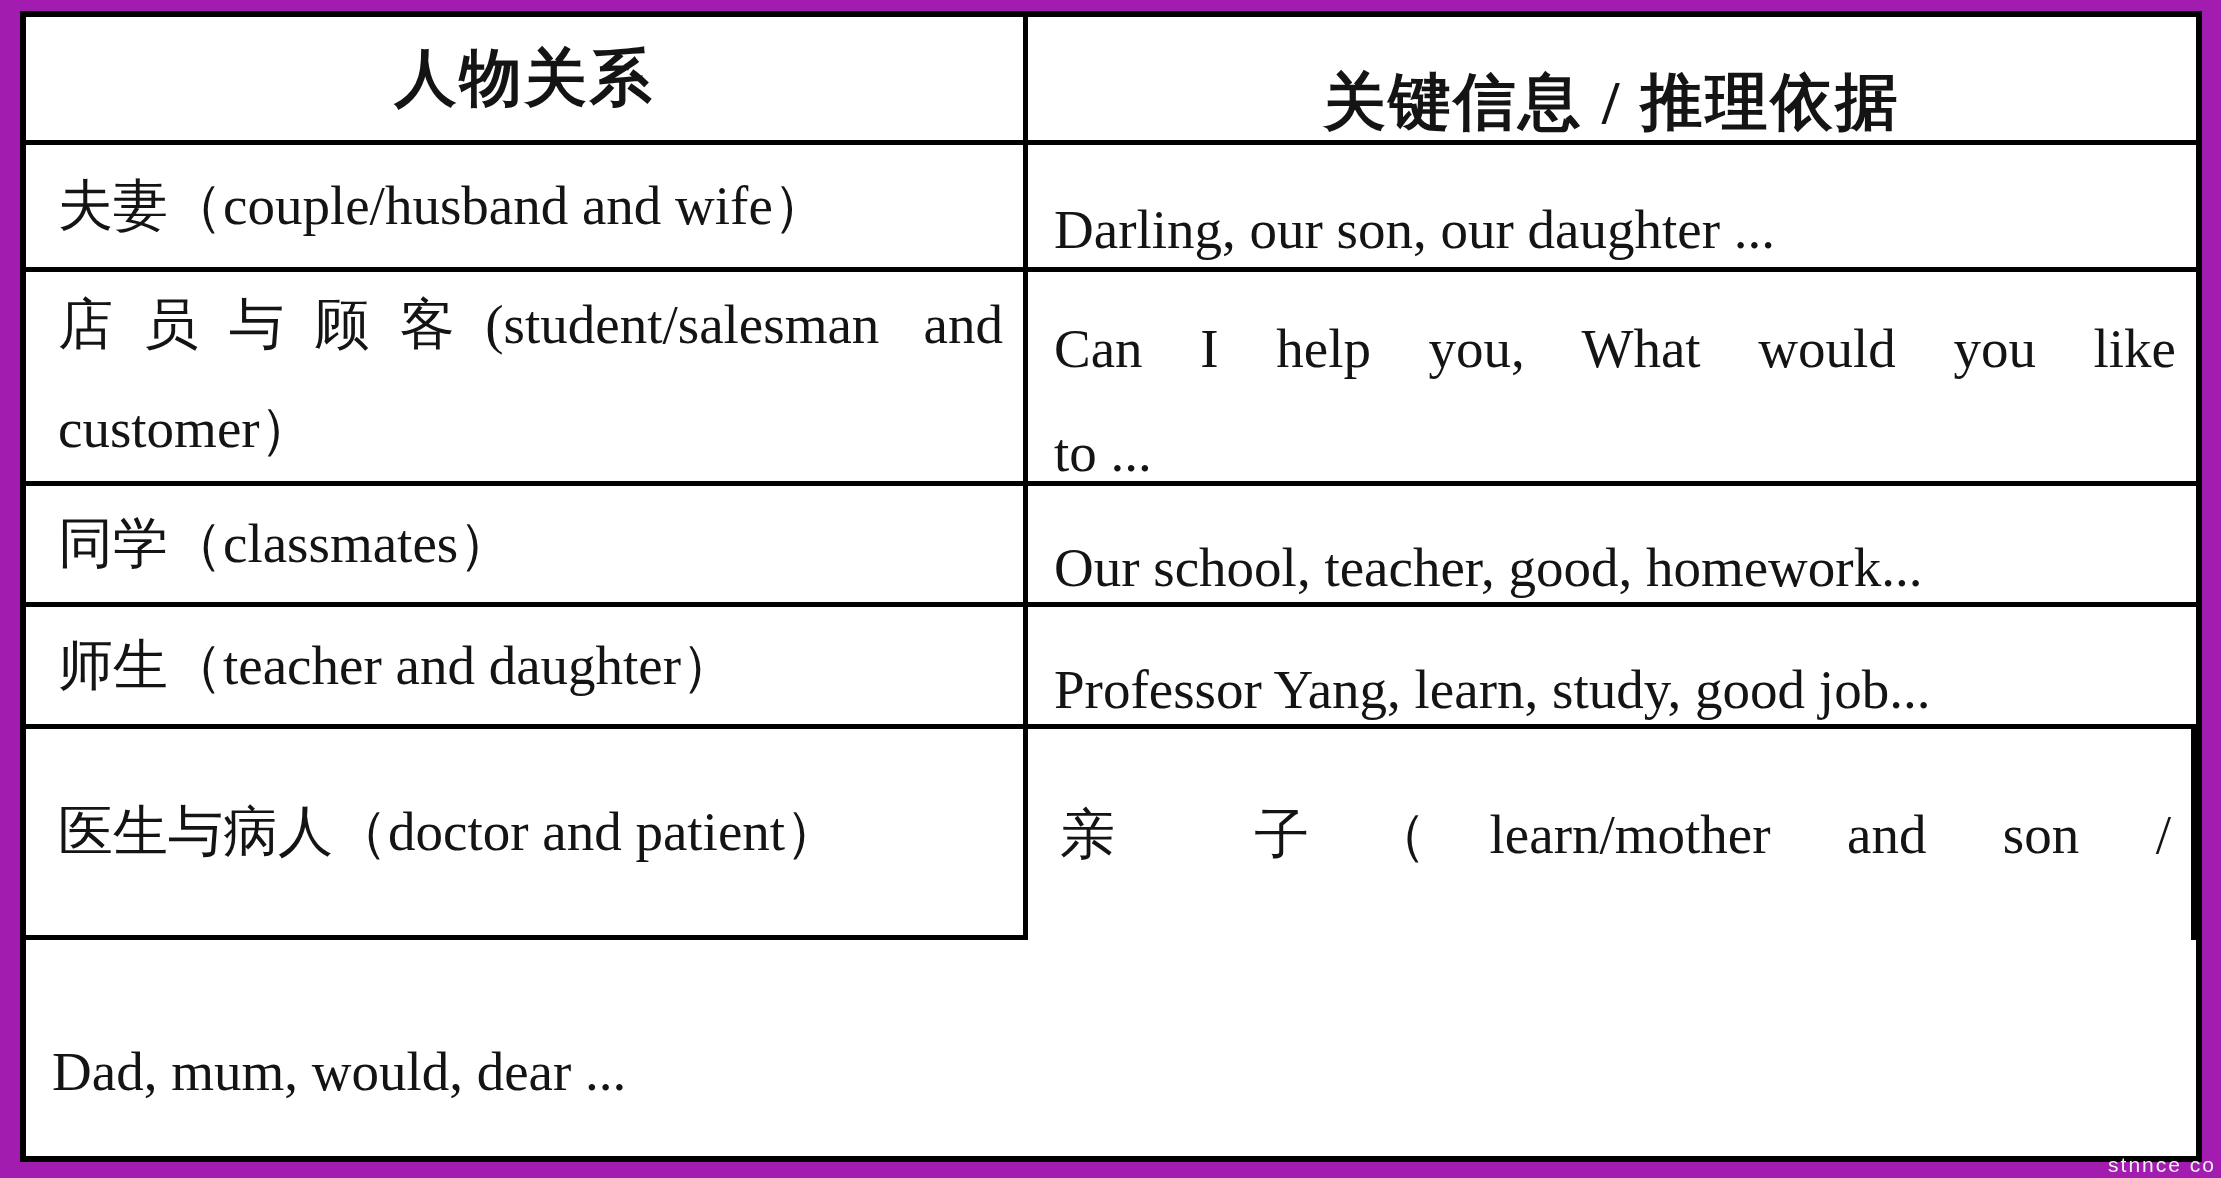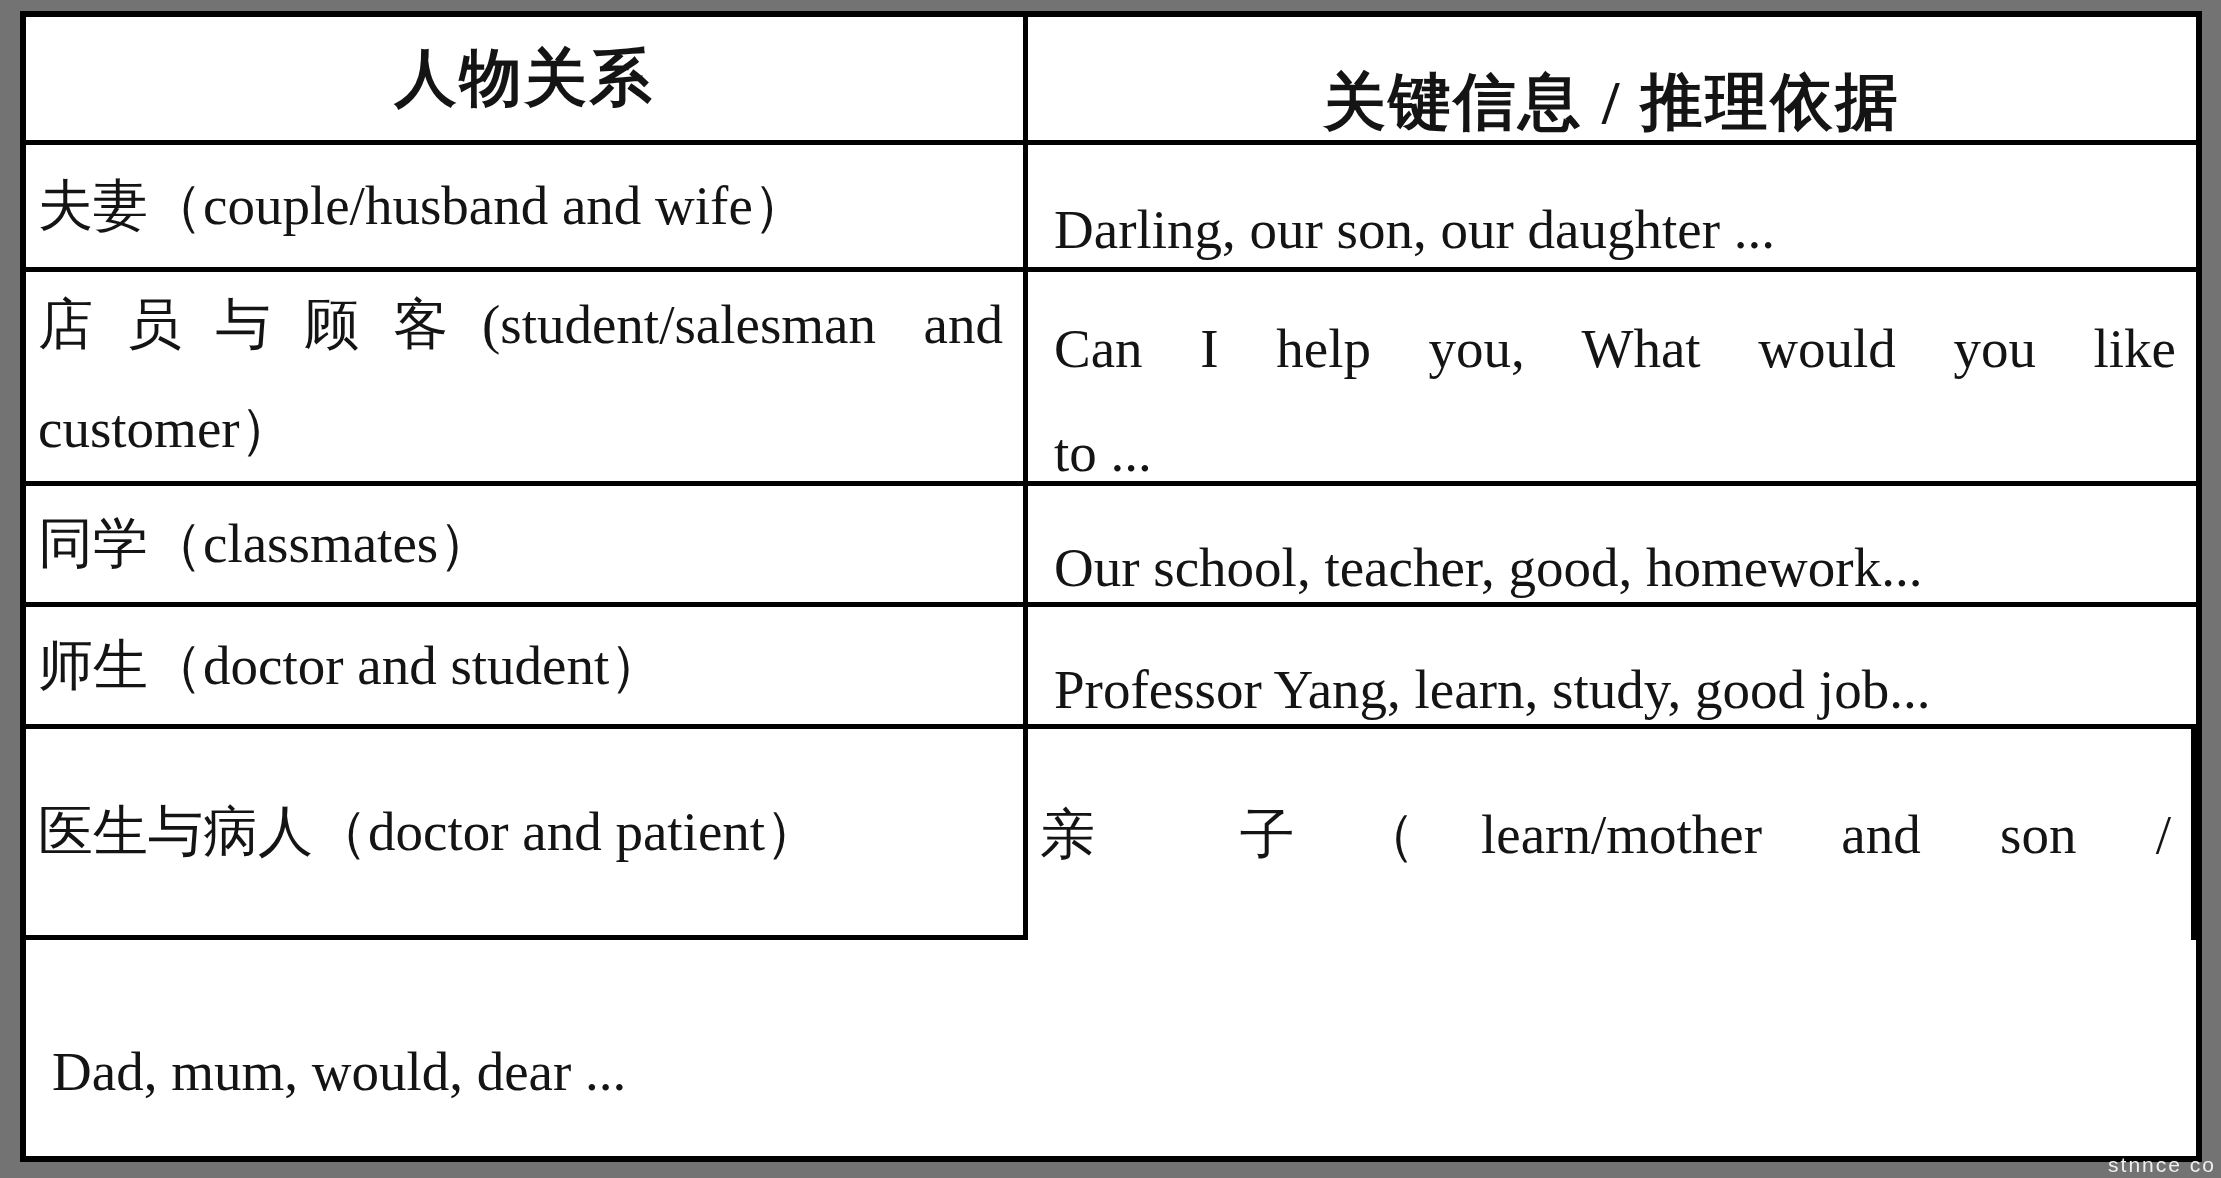--- a/index.html
+++ b/index.html
@@ -1,20 +1,20 @@
 <!DOCTYPE html>
 <html><head>
 <meta charset="utf-8">
 <style>
   html, body { margin: 0; padding: 0; background: #ffffff; }
   .page {
     position: relative;
     width: 2221px;
     height: 1178px;
-    background: #737373;
+    background: #a21caf;
     overflow: hidden;
     font-family: "Liberation Serif", "DejaVu Serif", serif;
     color: #141414;
   }
   .tbl {
     position: absolute;
     left: 20px;
     top: 11px;
     width: 2182px;
     height: 1151px;
@@ -22,21 +22,21 @@
     border: 6px solid #010101;
     display: grid;
     grid-template-columns: 1002px 1fr;
     grid-template-rows: 128px 127px 214px 121px 122px 211px 1fr;
     background: #ffffff;
   }
   .cell {
     box-sizing: border-box;
     border-right: 5px solid #010101;
     border-bottom: 5px solid #010101;
-    padding: 0 20px 0 12px;
+    padding: 0 20px 0 32px;
     display: flex;
     flex-direction: column;
     justify-content: center;
     overflow: hidden;
     font-size: 55px;
   }
   .cell.col2 { border-right: none; padding-left: 26px; margin-top: 48px; }
   .cell.rlast { border-bottom: none; }
   .cell.hdr {
     justify-content: center;
@@ -98,21 +98,21 @@
     </div>
 
     <div class="cell">
       <div class="line">同学（classmates）</div>
     </div>
     <div class="cell col2">
       <div class="line">Our school, teacher, good, homework...</div>
     </div>
 
     <div class="cell">
-      <div class="line">师生（doctor and student）</div>
+      <div class="line">师生（teacher and daughter）</div>
     </div>
     <div class="cell col2">
       <div class="line">Professor Yang, learn, study, good job...</div>
     </div>
 
     <div class="cell">
       <div class="line">医生与病人（doctor and patient）</div>
     </div>
 
     <div class="cell rlast">

